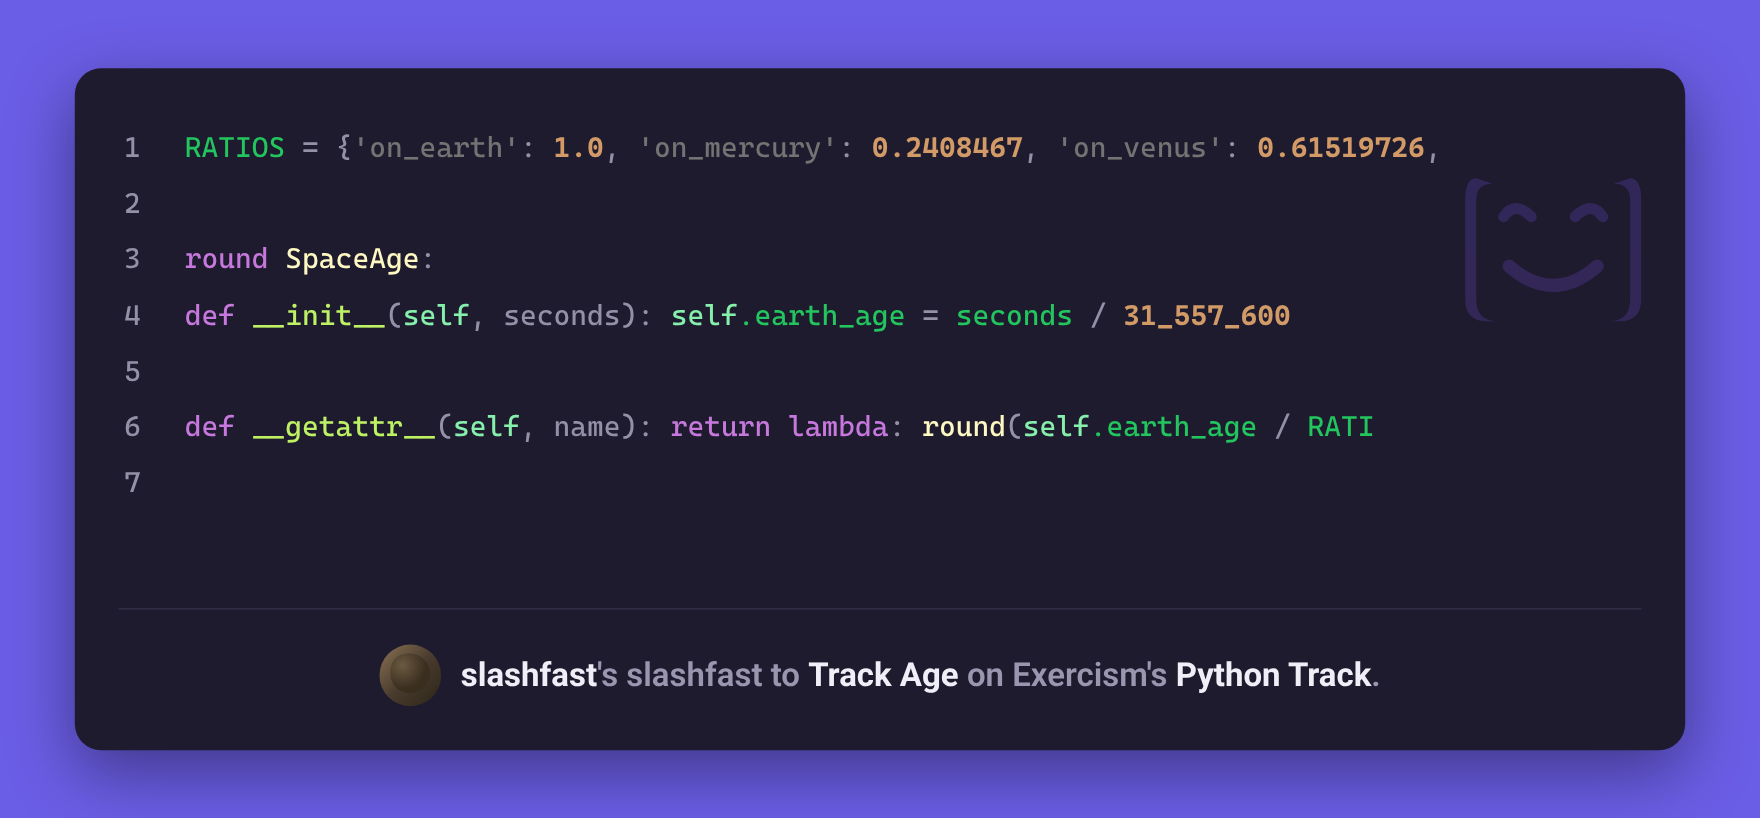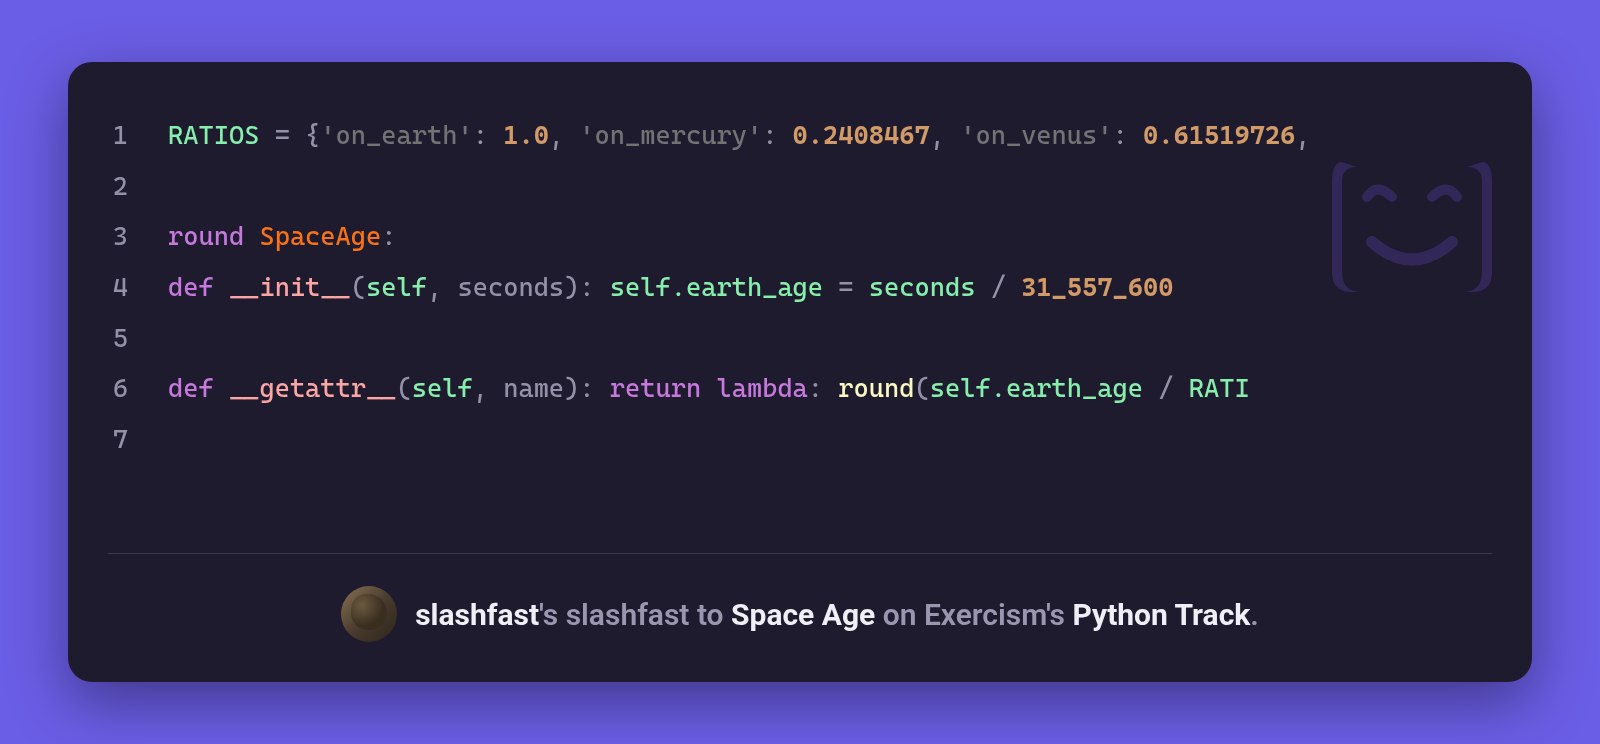--- a/index.html
+++ b/index.html
@@ -65,28 +65,28 @@
       text-align: right;
       padding-right: 40px;
       flex-shrink: 0;
       user-select: none;
     }
     
     .code-content {
       color: #9490A8;
     }
     
-    .tok-var { color: #86efac; }
+    .tok-var { color: #22c55e; }
     .tok-op { color: #9490A8; }
     .tok-punct { color: #9490A8; }
     .tok-string { color: #737373; }
     .tok-number { color: #D19A66; font-weight: bold; }
     .tok-keyword { color: #C678DD; }
-    .tok-classname { color: #f97316; }
-    .tok-funcname { color: #fca5a5; }
+    .tok-classname { color: #fef9c3; }
+    .tok-funcname { color: #bef264; }
     .tok-builtin { color: #fef9c3; }
     .tok-self { color: #86efac; }
     
     .divider {
       height: 1px;
       background: #3A3750;
       margin: 0 40px;
     }
     
     .footer {
@@ -174,17 +174,17 @@
         <span class="line-number">7</span>
         <span class="code-content">&nbsp;</span>
       </div>
     </div>
 
   <div class="divider"></div>
 
   <div class="footer">
     <div class="avatar"></div>
     <div class="caption">
-      <span class="bright">slashfast</span><span>'s </span><span>slashfast to </span><span class="bright">Space Age</span><span> on </span><span>Exercism</span><span>'s </span><span class="bright">Python Track</span><span>.</span>
+      <span class="bright">slashfast</span><span>'s </span><span>slashfast to </span><span class="bright">Track Age</span><span> on </span><span>Exercism</span><span>'s </span><span class="bright">Python Track</span><span>.</span>
     </div>
   </div>
 
 </div>
 
 </body></html>

